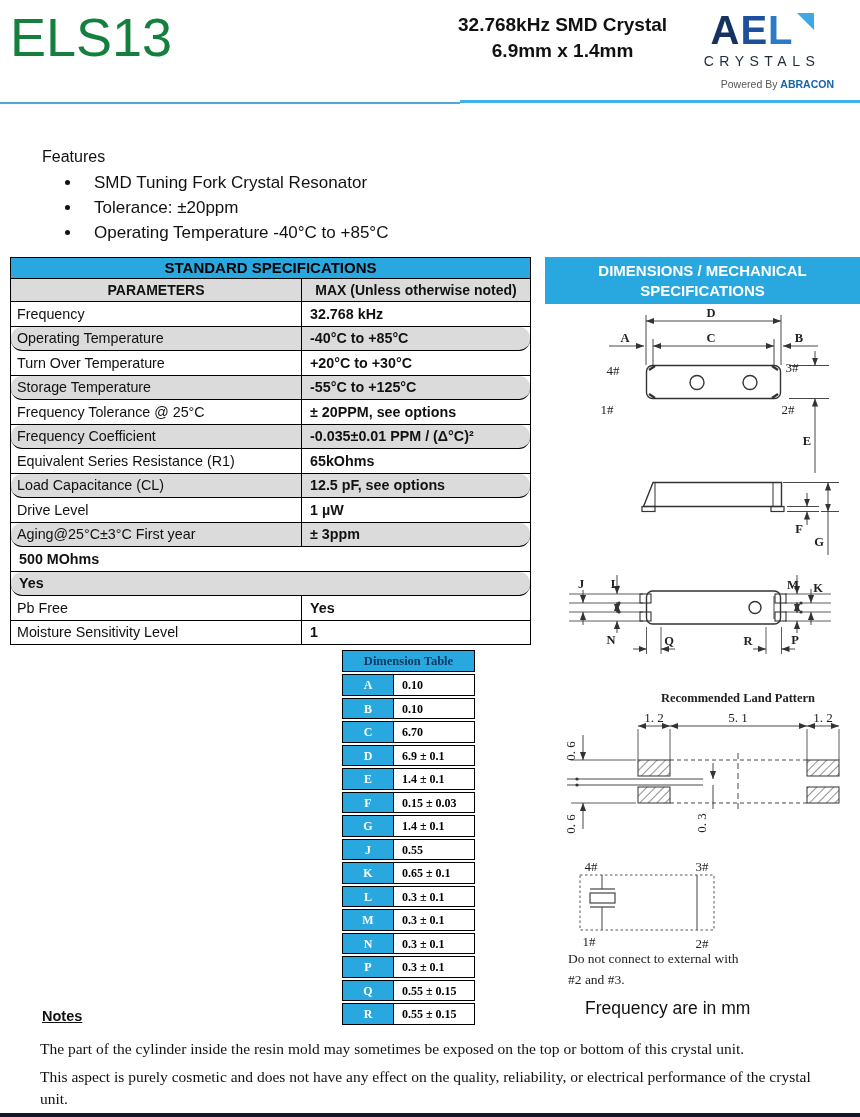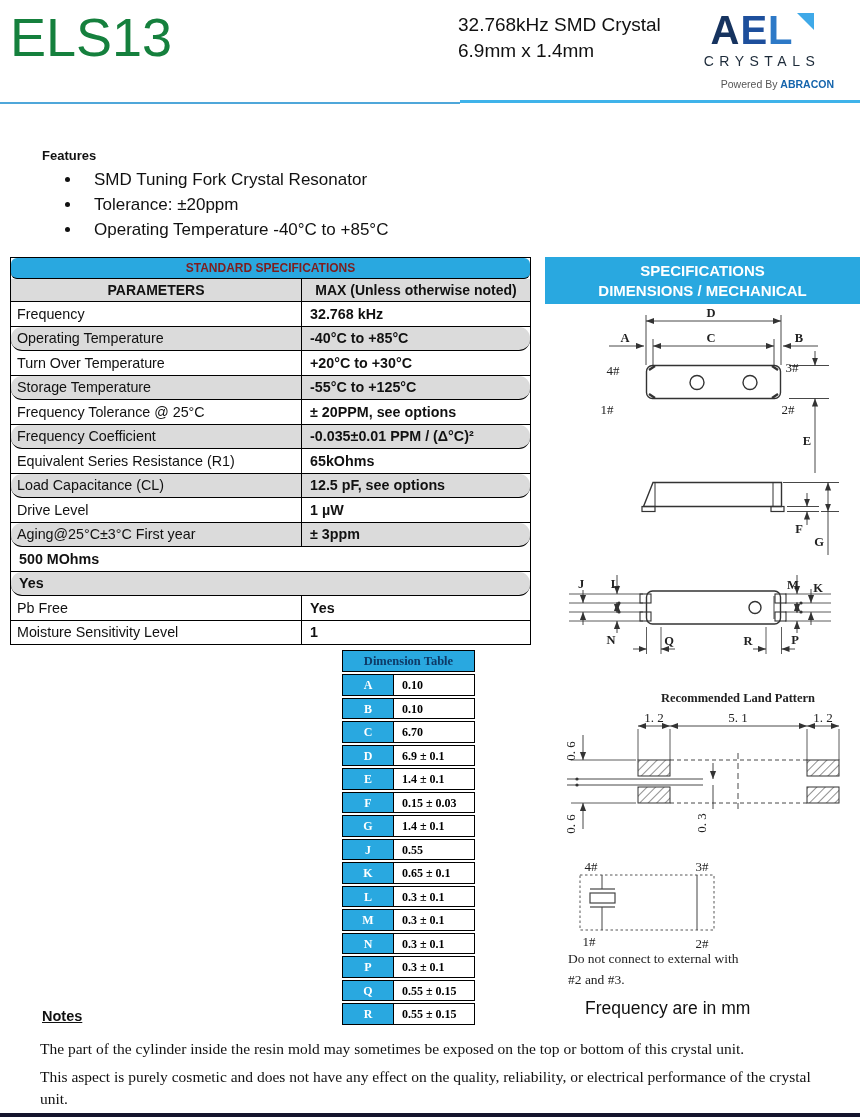--- a/index.html
+++ b/index.html
@@ -2,43 +2,43 @@
 <html><head>
 <meta charset="utf-8">
 <style>
   html,body{margin:0;padding:0;background:#e8e8e8;}
   .page{position:relative;width:860px;height:1117px;margin:0 auto;background:#fff;
         font-family:"Liberation Sans",sans-serif;color:#111;overflow:hidden;}
 
   
   .part-number{position:absolute;left:10px;top:6px;font-size:54px;font-weight:400;
                color:#15803d;letter-spacing:0;}
-  .subtitle{position:absolute;left:458px;top:12px;font-size:19px;font-weight:normal;line-height:26px;}
+  .subtitle{position:absolute;left:458px;top:12px;font-size:19px;font-weight:bold;line-height:26px;text-align:center;}
   .logo{position:absolute;left:688px;top:10px;width:148px;text-align:center;}
   .logo-word{font-size:40px;font-weight:bold;line-height:40px;letter-spacing:1px;
              display:flex;align-items:flex-start;justify-content:center;}
   .lA{color:#16335F;} .lE{color:#1D4F9C;} .lL{color:#2D79C7;}
   .logo-tri{width:0;height:0;border-top:17px solid #3FA9E8;border-left:17px solid transparent;
             margin-left:3px;margin-top:3px;}
   .logo-sub{font-size:14px;letter-spacing:5.5px;color:#1d2b3a;font-weight:500;margin-top:3px;}
   .powered{font-size:10.5px;color:#555;margin-top:9px;text-align:right;padding-right:2px;}
   .powered b{color:#1464AC;}
   .rule-left{position:absolute;left:0;top:102px;width:460px;height:2px;background:#4fa7da;}
   .rule-right{position:absolute;left:460px;top:100px;width:400px;height:3px;background:#3fb3ea;}
 
   
   .features{position:absolute;left:42px;top:148px;}
-  .features-title{font-weight:bold;font-size:13px;margin-bottom:7px;}
+  .features-title{font-weight:normal;font-size:16px;margin-bottom:7px;}
   .features-list{margin:0;padding-left:40px;font-size:17px;}
   .features-list li{padding-left:12px;margin-bottom:5px;}
 
   
   .spec-table{position:absolute;left:10px;top:257px;width:519px;border:1.5px solid #000;background:#fff;}
-  .spec-title{height:20px;line-height:20px;background:#29A8E0;color:#7f1d1d;font-weight:bold;
-              font-size:12px;text-align:center;border-bottom:1px solid #000;border-radius:6px;}
+  .spec-title{height:20px;line-height:20px;background:#29A8E0;color:#000000;font-weight:bold;
+              font-size:15px;text-align:center;border-bottom:1px solid #000;}
   .spec-head{display:flex;height:22px;line-height:22px;background:#DBDBDB;font-weight:bold;
              font-size:14px;border-bottom:1px solid #000;}
   .spec-head .hc1{width:290px;text-align:center;border-right:1px solid #000;}
   .spec-head .hc2{flex:1;text-align:center;}
   .spec-row{display:flex;height:23.5px;border-bottom:1px solid #000;font-size:14.3px;background:#fff;}
   .spec-row:last-child{border-bottom:none;}
   .spec-row.shaded{background:#DBDBDB;border-radius:11px;}
   .spec-param{width:284px;padding-left:6px;border-right:1px solid #000;display:flex;align-items:center;}
   .spec-value{flex:1;padding-left:8px;font-weight:bold;display:flex;align-items:center;}
 
@@ -168,22 +168,22 @@
           <div class="spec-value">Yes</div>
         </div>
         <div class="spec-row">
           <div class="spec-param">Moisture Sensitivity Level</div>
           <div class="spec-value">1</div>
         </div>
       </div>
   </div>
 
   <div class="dim-panel-header">
+    <div>DIMENSIONS / MECHANICAL</div>
     <div>SPECIFICATIONS</div>
-    <div>DIMENSIONS / MECHANICAL</div>
   </div>
 
   <svg class="drawing-svg" viewBox="0 0 315 712">
     <defs>
       <marker id="ar" markerWidth="9" markerHeight="8" refX="8" refY="3.5" orient="auto-start-reverse" markerUnits="userSpaceOnUse">
         <path d="M0,0.4 L8,3.5 L0,6.6 Z" fill="#333"></path>
       </marker>
       <pattern id="hatch" width="6" height="6" patternUnits="userSpaceOnUse" patternTransform="rotate(45)">
         <rect width="6" height="6" fill="#fff"></rect>
         <line x1="0" y1="0" x2="0" y2="6" stroke="#555" stroke-width="1.3"></line>

